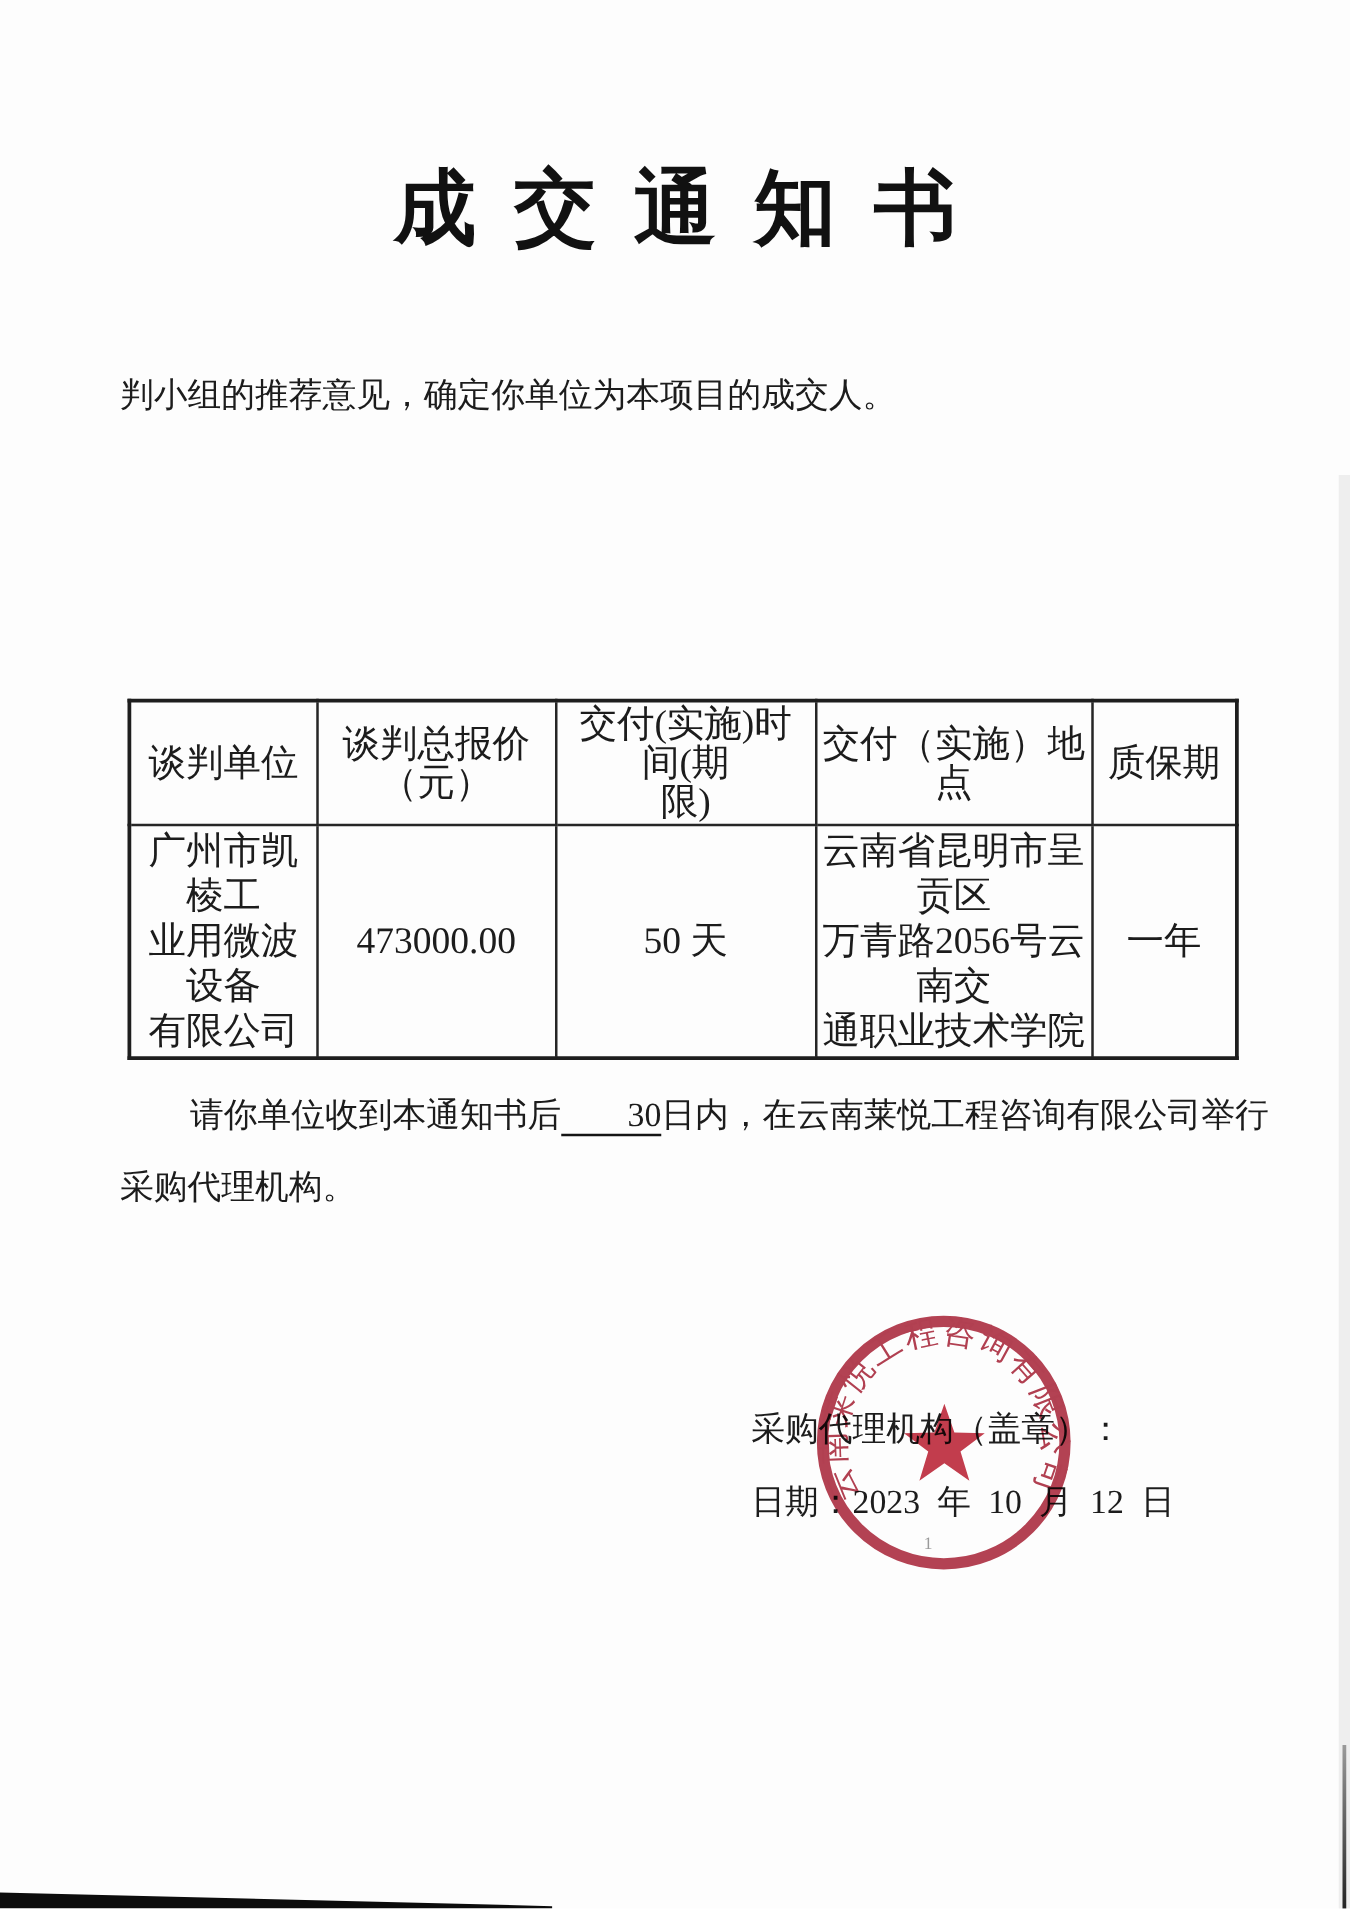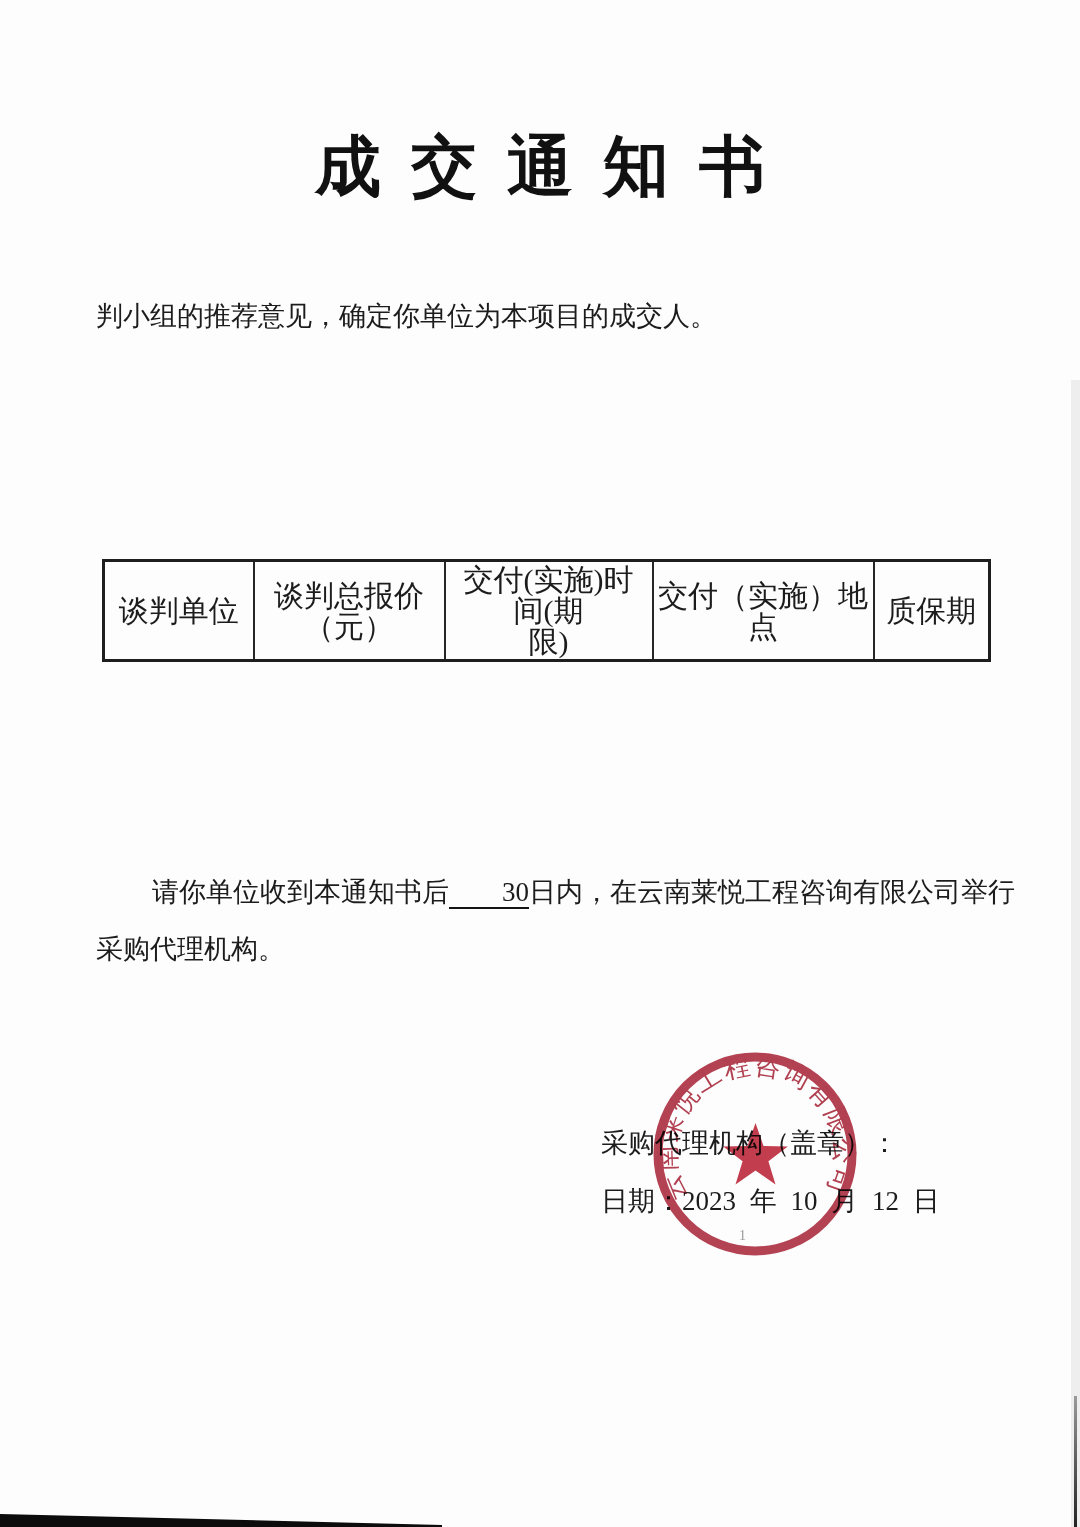--- a/index.html
+++ b/index.html
@@ -111,20 +111,31 @@
     <tbody>
       <tr class="hrow">
         <td>谈判单位</td>
         <td>谈判总报价
 （元）</td>
         <td>交付(实施)时间(期
 限)</td>
         <td>交付（实施）地点</td>
         <td>质保期</td>
       </tr>
+      <tr class="drow">
+        <td>广州市凯棱工
+业用微波设备
+有限公司</td>
+        <td>473000.00</td>
+        <td>50 天</td>
+        <td>云南省昆明市呈贡区
+万青路2056号云南交
+通职业技术学院</td>
+        <td>一年</td>
+      </tr>
     </tbody>
   </table>
 
   <div class="closing-block">
     <div class="tline indent"><span>请你单位收到本通知书后</span><span class="blank"><span>30</span></span><span>日内，在云南莱悦工程咨询有限公司举行</span></div>
     <div class="tline">采购代理机构。</div>
   </div>
 
   <div class="signature-block">
     <div class="tline">采购代理机构（盖章）：</div>

